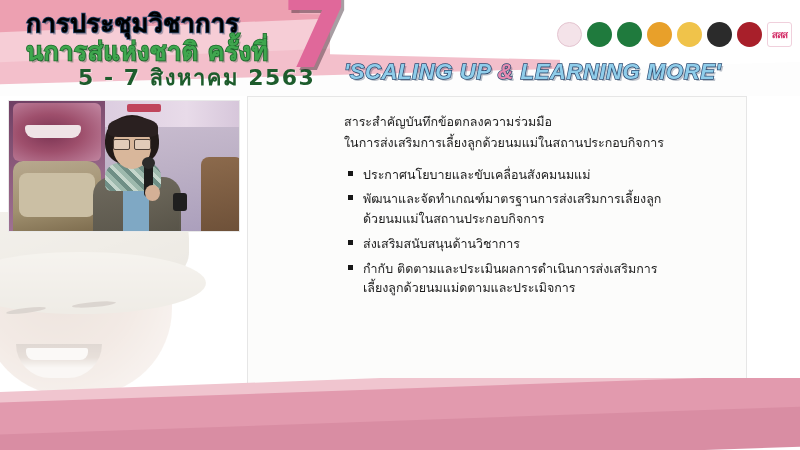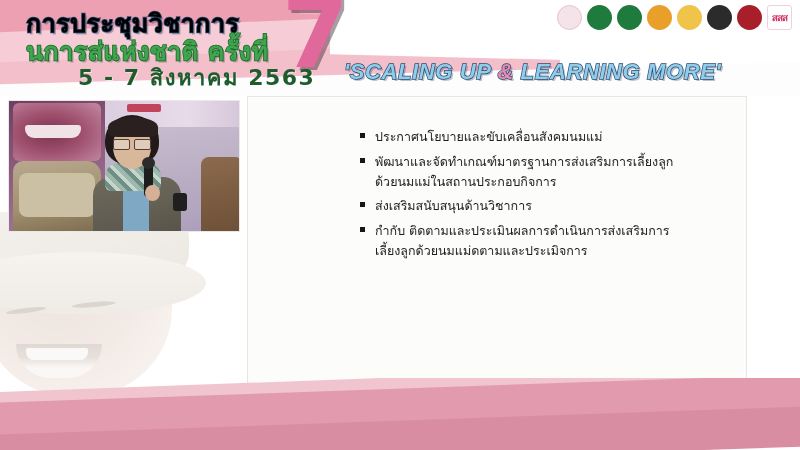--- a/index.html
+++ b/index.html
@@ -98,21 +98,21 @@
     letter-spacing:.6px; white-space:nowrap;
     color:#8fcdea;
     -webkit-text-stroke:1.4px #2a4a72;
     paint-order:stroke fill;
     text-shadow:2px 2px 0 rgba(40,60,90,.3);
   }
   .tagline .amp{ color:#e58ab0; }
 
   
   .logo-row{
-    position:absolute; right:8px; top:5px; z-index:9;
+    position:absolute; right:8px; top:22px; z-index:9;
     display:flex; align-items:flex-end; gap:5px;
   }
   .logo{
     width:25px; height:25px; border-radius:50%;
     display:flex; align-items:center; justify-content:center;
     font-size:9px; font-weight:bold; color:#fff; overflow:hidden;
     line-height:1;
   }
   .logo.l1{ background:#f4e3e9; color:#9c5a75; border:1px solid #e4c4d0; }
   .logo.l2{ background:#1f7a3d; }
@@ -288,21 +288,21 @@
   .content-inner{
     position:absolute; left:0; top:0; width:500px; height:332px;
     padding:14px 22px 0 96px;
   }
   .lede{
     font-family:"DejaVu Sans","Liberation Sans",sans-serif;
     font-size:12.5px; line-height:1.70; color:#1d1d1d;
     margin:0 0 11px 0;
   }
   .lede div{ white-space:nowrap; }
-  ul.bullets{ list-style:none; margin:16px; padding:0; }
+  ul.bullets{ list-style:none; margin:4px; padding:0; }
   ul.bullets li{
     position:relative; padding-left:15px; margin-bottom:5px;
     font-family:"DejaVu Sans","Liberation Sans",sans-serif;
     font-size:12.5px; line-height:1.58; color:#1d1d1d;
   }
   ul.bullets li .marker{
     position:absolute; left:0; top:6px;
     width:5px; height:5px; background:#171717;
   }
   ul.bullets li .l2{ display:block; }
@@ -394,20 +394,24 @@
       <div class="sp-glasses"></div>
       <div class="sp-arm"></div>
       <div class="sp-mic"></div>
       <div class="sp-mic-head"></div>
       <div class="sp-hand"></div>
       <div class="sp-clicker"></div>
     </div>
 
     <div class="content-card">
       <div class="content-inner">
+        <div class="lede">
+          <div>สาระสำคัญบันทึกข้อตกลงความร่วมมือ</div>
+          <div>ในการส่งเสริมการเลี้ยงลูกด้วยนมแม่ในสถานประกอบกิจการ</div>
+        </div>
         <ul class="bullets">
           <li>
             <span class="marker"></span>
             <span>ประกาศนโยบายและขับเคลื่อนสังคมนมแม่</span>
           </li>
           <li>
             <span class="marker"></span>
             <span>พัฒนาและจัดทำเกณฑ์มาตรฐานการส่งเสริมการเลี้ยงลูก</span>
             <span class="l2">ด้วยนมแม่ในสถานประกอบกิจการ</span>
           </li>

